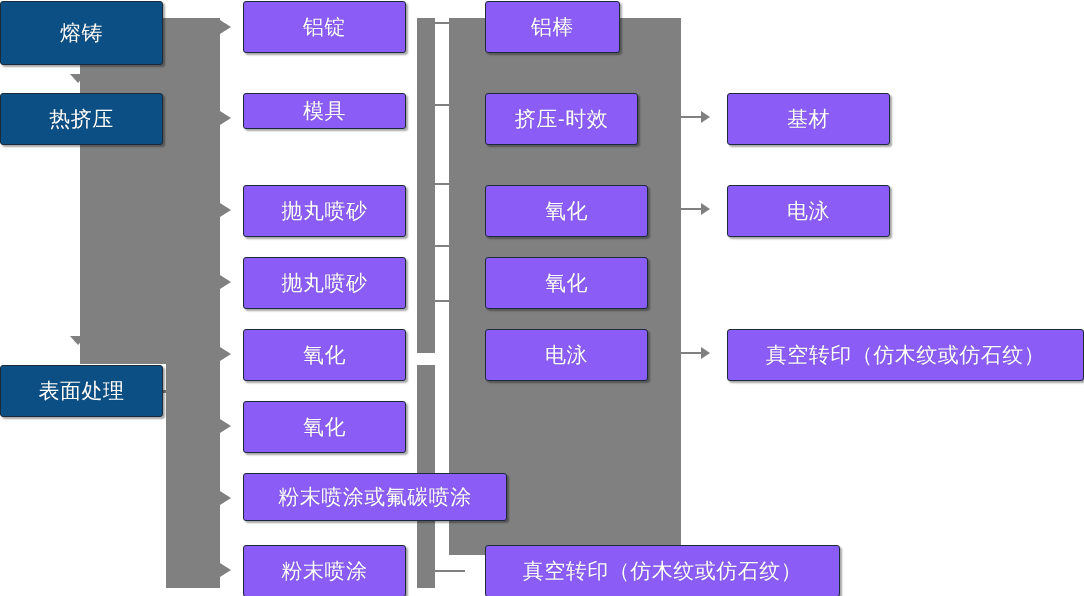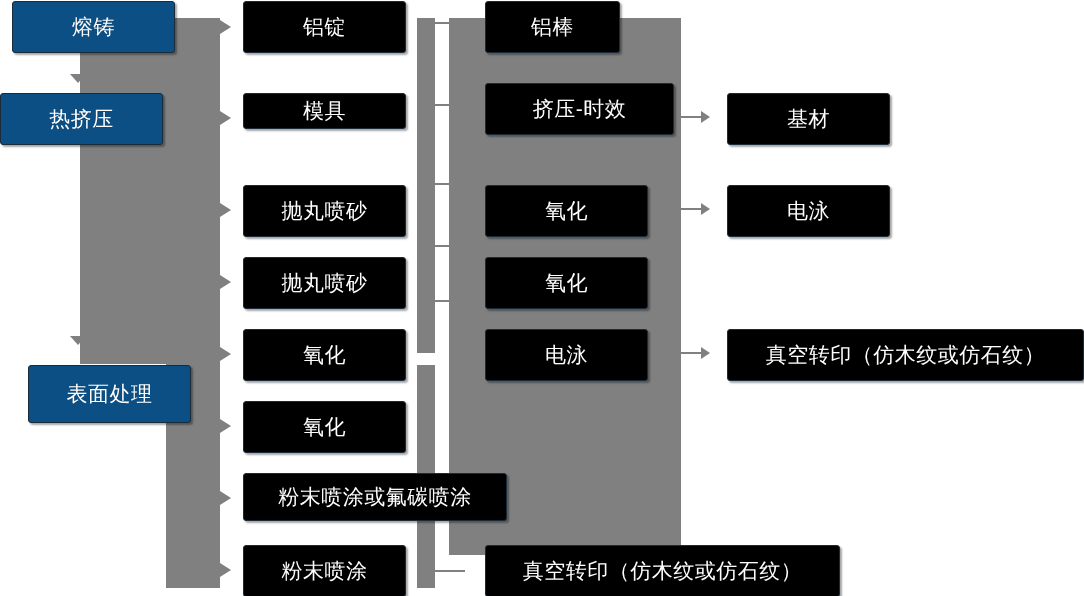--- a/index.html
+++ b/index.html
@@ -61,21 +61,21 @@
     line-height:1.1;
     letter-spacing:0.5px;
     border:1px solid #1b2b3a;
     border-radius:3px;
     z-index:10;
     white-space:nowrap;
     box-shadow:2px 2px 2px rgba(0,0,0,0.35);
     text-shadow:0 0 1px rgba(0,0,0,0.25);
   }
   .box.dark{ background:#0B4F84; }
-  .box.blue{ background:#000000; }
+  .box.blue{ background:#8b5cf6; }
 </style>
 </head>
 <body>
 
 <div id="canvas">
 
   <div class="gray" style="left:78px; top:18px; width:142px; height:570px;"></div>
 
   <div class="white-notch" style="left:0px; top:44px; width:80px; height:320px;"></div>
   <div class="white-notch" style="left:0px; top:364px; width:166px; height:232px;"></div>
@@ -111,29 +111,29 @@
 
   <div class="gray" style="left:449px; top:18px; width:232px; height:537px;"></div>
 
   <div class="thin-arrow" style="left:701px; top:111px;"></div>
   <div class="thin-arrow" style="left:701px; top:203px;"></div>
   <div class="thin-arrow" style="left:701px; top:347px;"></div>
   <div class="thin-line" style="left:681px; top:116px; width:22px;"></div>
   <div class="thin-line" style="left:681px; top:208px; width:22px;"></div>
   <div class="thin-line" style="left:681px; top:352px; width:22px;"></div>
 
-  <div class="box dark" style="left:12px; top:1px; width:163px; height:52px;">
+  <div class="box dark" style="left:0px; top:1px; width:163px; height:64px;">
     <span>熔铸</span>
   </div>
 
   <div class="box dark" style="left:0px; top:93px; width:163px; height:52px;">
     <span>热挤压</span>
   </div>
 
-  <div class="box dark" style="left:0px; top:365px; width:163px; height:58px;margin-left:28px;">
+  <div class="box dark" style="left:0px; top:365px; width:163px; height:52px;">
     <span>表面处理</span>
   </div>
 
   <div class="box blue" style="left:243px; top:1px; width:163px; height:52px;">
     <span>铝锭</span>
   </div>
 
   <div class="box blue" style="left:243px; top:93px; width:163px; height:36px;">
     <span>模具</span>
   </div>
@@ -159,21 +159,21 @@
   </div>
 
   <div class="box blue" style="left:243px; top:545px; width:163px; height:52px;">
     <span>粉末喷涂</span>
   </div>
 
   <div class="box blue" style="left:485px; top:1px; width:135px; height:52px;">
     <span>铝棒</span>
   </div>
 
-  <div class="box blue" style="left:485px; top:83px; width:189px; height:52px;">
+  <div class="box blue" style="left:485px; top:93px; width:153px; height:52px;">
     <span>挤压-时效</span>
   </div>
 
   <div class="box blue" style="left:485px; top:185px; width:163px; height:52px;">
     <span>氧化</span>
   </div>
 
   <div class="box blue" style="left:485px; top:257px; width:163px; height:52px;">
     <span>氧化</span>
   </div>

